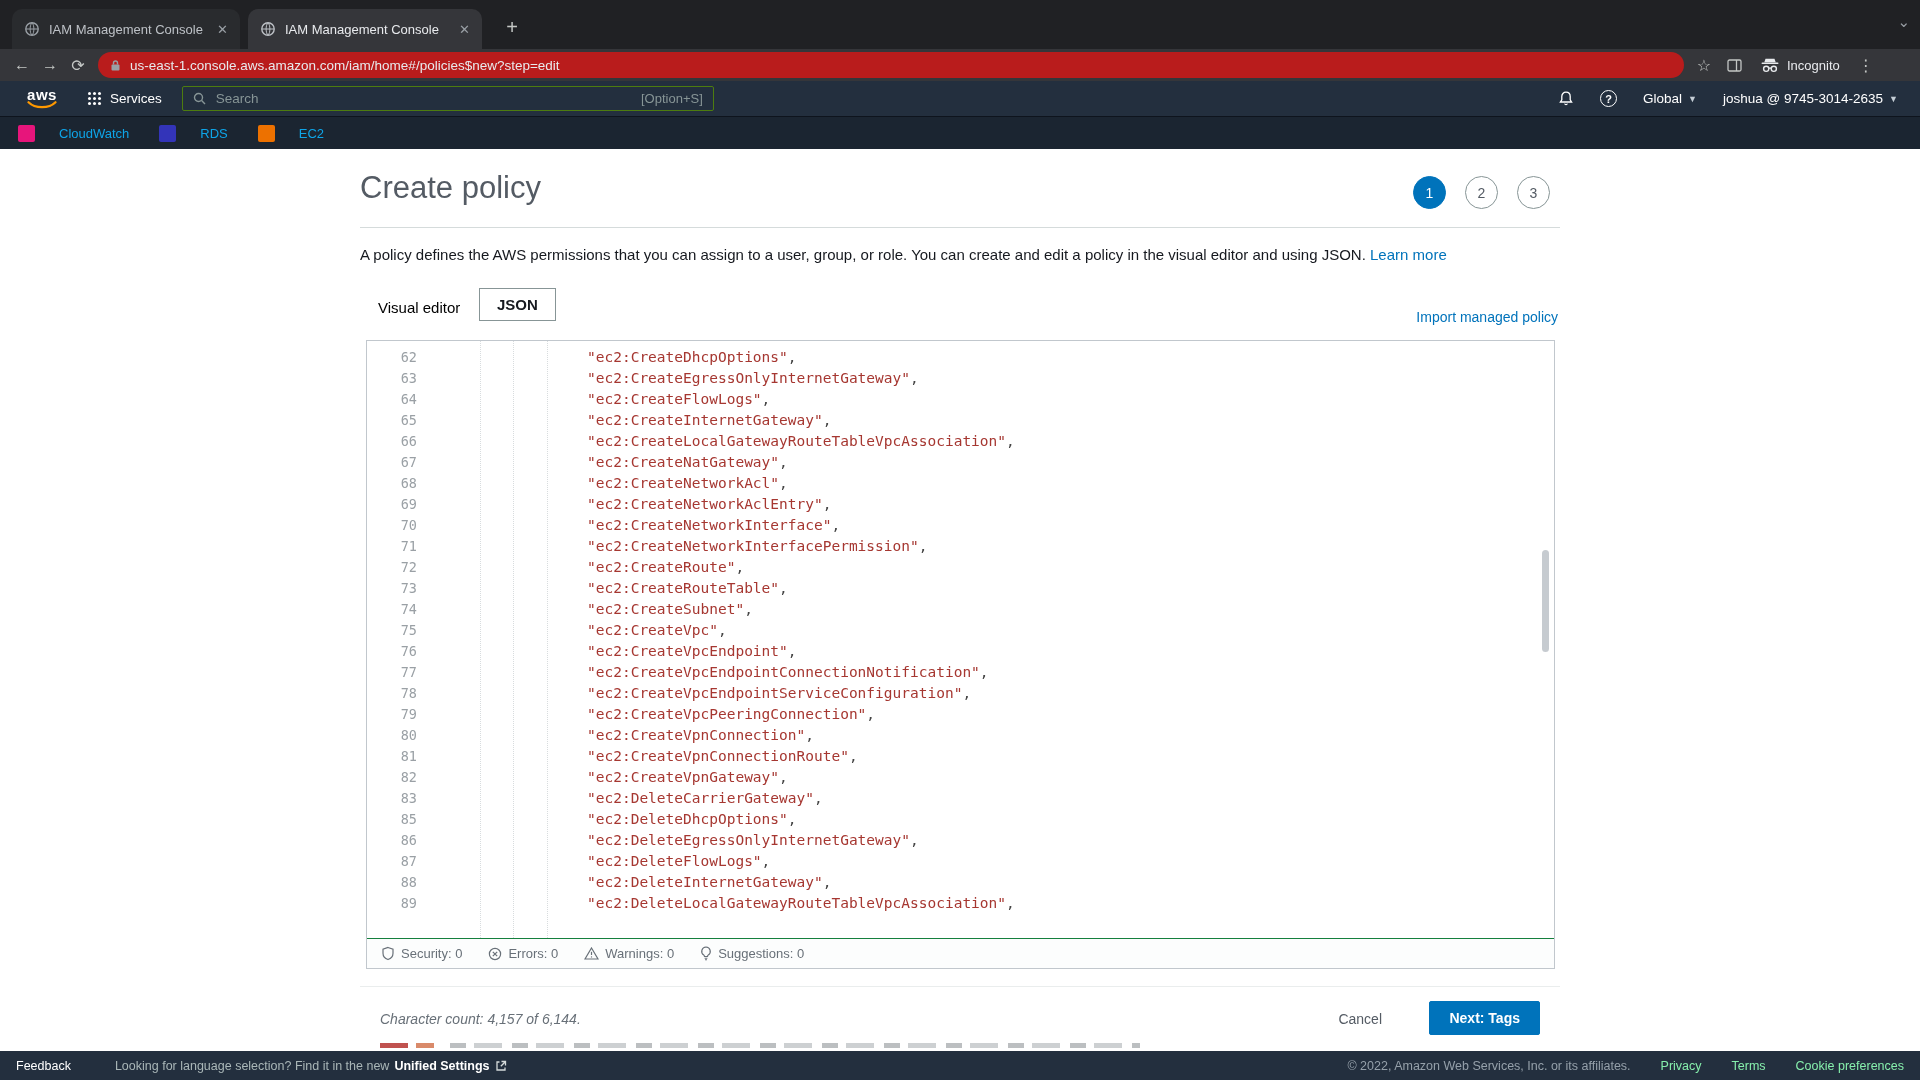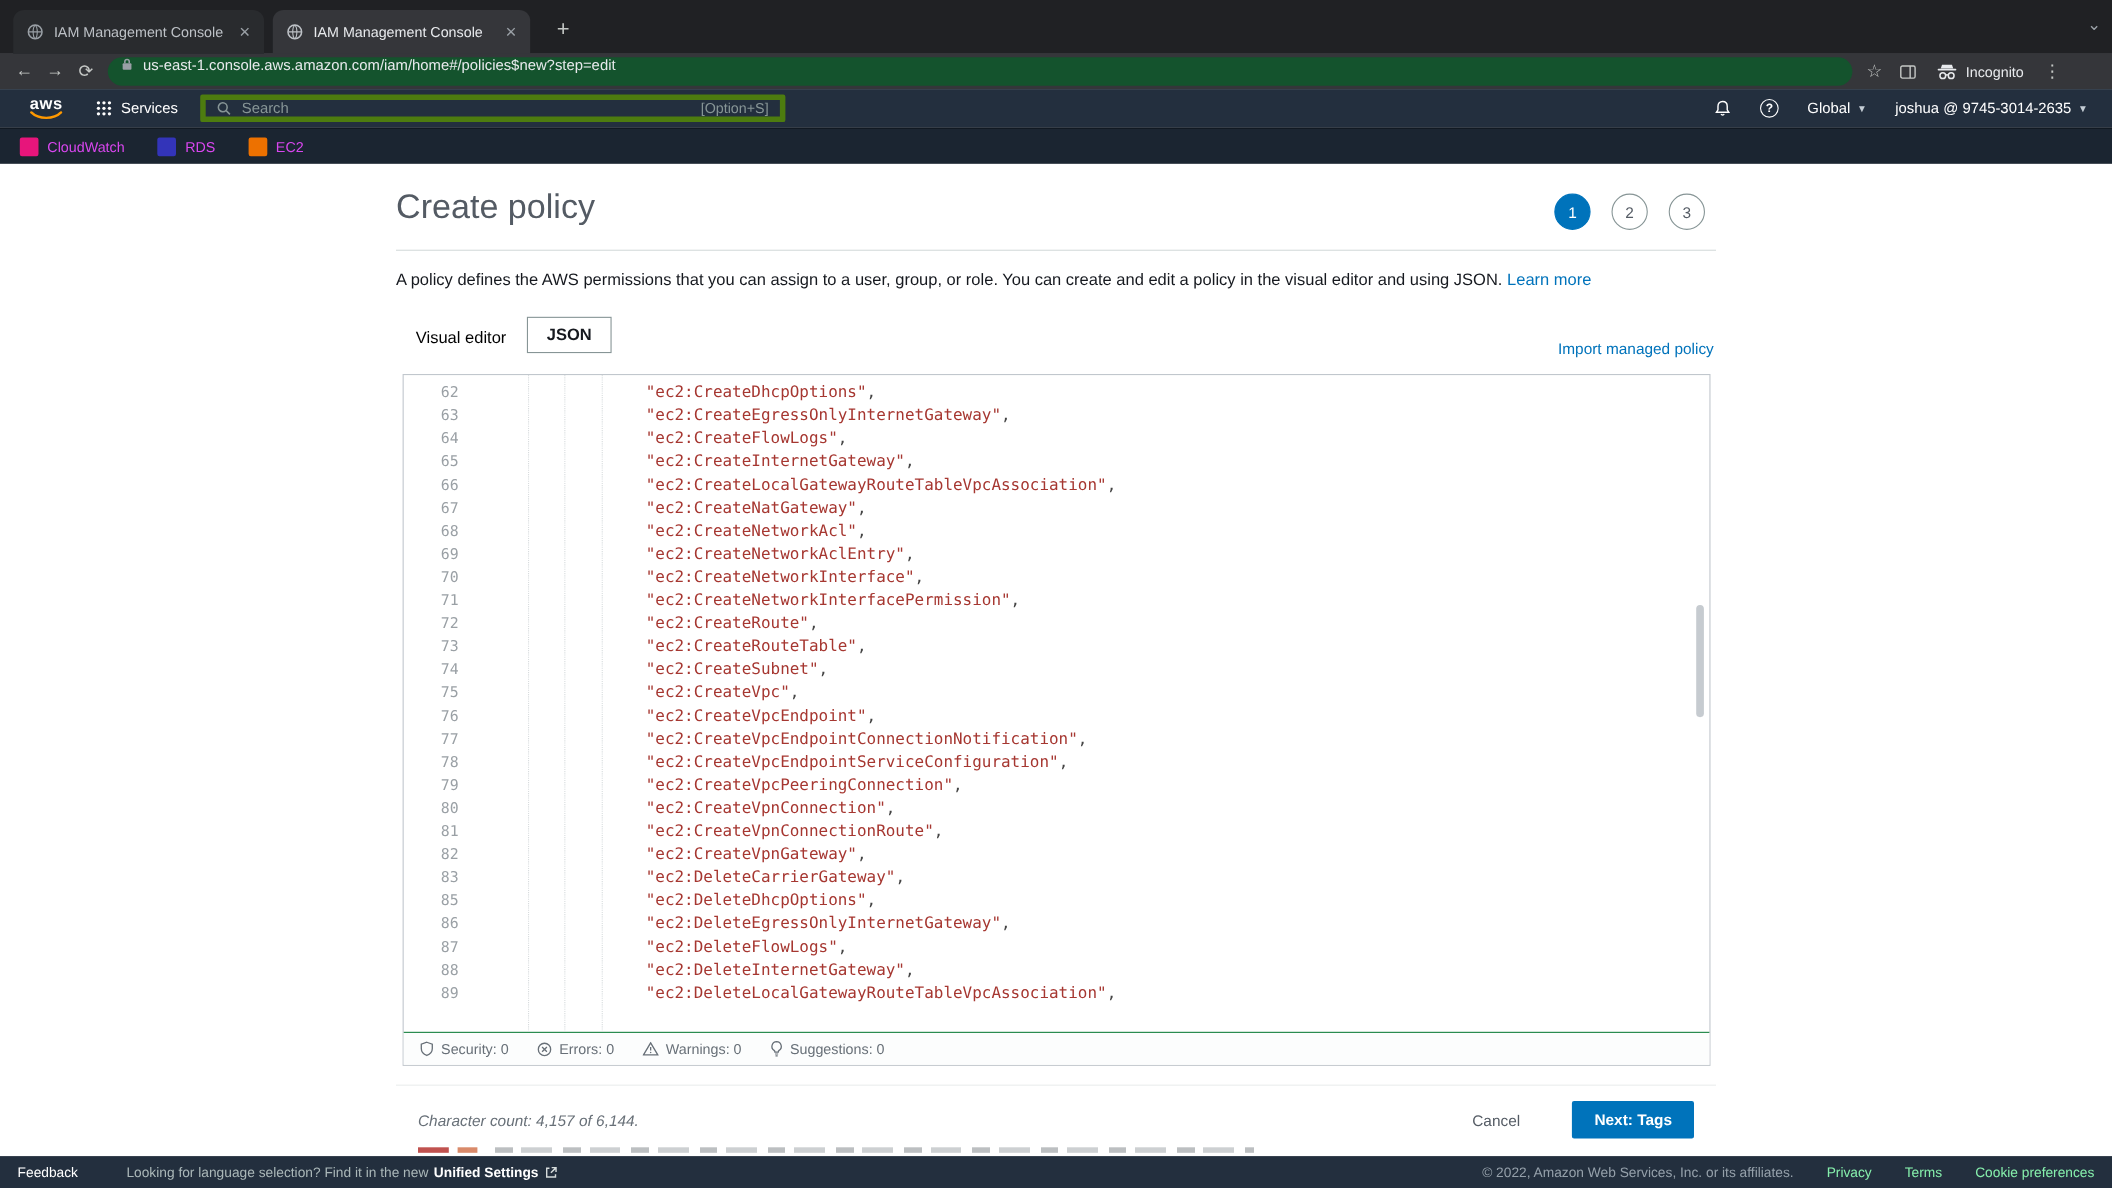--- a/index.html
+++ b/index.html
@@ -20,51 +20,51 @@
   .tab .close { font-size:13px; color:#9aa0a6; flex:none; }
   .newtab { position:absolute; left:498px; top:13px; width:28px; height:28px; display:flex;
             align-items:center; justify-content:center; color:#c4c7c5; font-size:20px; border-radius:50%; }
   .tabsearch { position:absolute; right:10px; top:13px; color:#9aa0a6; font-size:15px; }
 
   
   .toolbar { position:absolute; top:49px; left:0; width:100%; height:32px; background:#35363a;
              display:flex; align-items:center; padding:0 8px; }
   .navbtn { width:28px; height:28px; display:flex; align-items:center; justify-content:center;
             color:#c4c7c5; font-size:16px; flex:none; }
-  .omnibox { width:1586px; height:26px; margin-left:6px; background:#14532d; border-radius:13px;
-             display:flex; padding:0 12px; gap:9px; flex:none; }
+  .omnibox { width:1586px; height:26px; margin-left:6px; background:#b91c1c; border-radius:13px;
+             display:flex; align-items:center; padding:0 12px; gap:9px; flex:none; }
   .url { color:#e8eaed; font-size:13.5px; white-space:nowrap; }
   .tb-right { display:flex; align-items:center; margin-left:6px; gap:2px; }
   .incog { display:flex; align-items:flex-start; gap:7px; color:#e8eaed; font-size:13px; padding:0 10px; }
 
   
   .awshdr { position:absolute; top:81px; left:0; width:100%; height:35px; background:#232f3e;
             display:flex; align-items:center; color:#fff; }
   .awslogo { margin-left:22px; display:flex; flex-direction:column; align-items:center; width:40px; }
   .awslogo .txt { font-weight:700; font-size:15px; line-height:12px; letter-spacing:.5px; }
   .svc { display:flex; align-items:center; gap:9px; margin-left:26px; font-size:13.5px; }
   .grid-wrap { width:13px; height:13px; position:relative; display:inline-block; }
   .grid-wrap i { position:absolute; top:0; left:0; width:3px; height:3px; border-radius:50%; background:#fff;
     box-shadow:5px 0 0 #fff,10px 0 0 #fff,0 5px 0 #fff,5px 5px 0 #fff,10px 5px 0 #fff,0 10px 0 #fff,5px 10px 0 #fff,10px 10px 0 #fff; }
-  .awssearch { margin-left:20px; width:532px; height:25px; border:5px solid #4d7c0f; border-radius:2px;
+  .awssearch { margin-left:20px; width:532px; height:25px; border:1px solid #4d7c0f; border-radius:2px;
                display:flex; align-items:center; padding:0 10px; gap:8px; background:#232f3e; }
   .awssearch input { flex:1; background:transparent; border:0; outline:0; color:#e9ebed; font-size:13.5px;
                      font-family:"Liberation Sans",sans-serif; }
   .awssearch input::placeholder { color:#879596; }
   .shortcut { color:#879596; font-size:13px; }
   .hdr-right { margin-left:auto; display:flex; align-items:center; gap:26px; margin-right:22px; font-size:13.5px; }
   .withcaret { display:flex; align-items:center; gap:6px; }
   .caret { font-size:9px; color:#c4cdd5; }
   .help-circle { width:17px; height:17px; border:1.5px solid #fff; border-radius:50%;
                  display:flex; align-items:center; justify-content:center; font-size:11px; font-weight:700; }
 
   
   .favbar { position:absolute; top:116px; left:0; width:100%; height:33px; background:#1b2531;
             border-top:1px solid #0e141d; display:flex; align-items:center; gap:30px; padding:0 18px; }
-  .favitem { display:flex; align-items:center; gap:8px; color:#d946ef; font-size:13px; }
+  .favitem { display:flex; align-items:center; gap:24px; color:#0ea5e9; font-size:13px; }
   .favicon-sq { width:17px; height:17px; border-radius:2px; flex:none; }
 
   
   .page { position:absolute; top:149px; left:0; width:100%; height:902px; background:#fff; overflow:hidden; }
   .container { width:1200px; margin:0 auto; position:relative; height:100%; }
   .pgtitle { position:absolute; top:21px; left:0; font-size:31px; color:#545b64; font-weight:400; }
   .steps { position:absolute; top:27px; right:10px; display:flex; gap:19px; }
   .step { width:33px; height:33px; border-radius:50%; display:flex; align-items:center; justify-content:center;
           font-size:14px; color:#545b64; border:1px solid #879596; background:#fff; }
   .step.active { background:#0073bb; border-color:#0073bb; color:#fff; }

